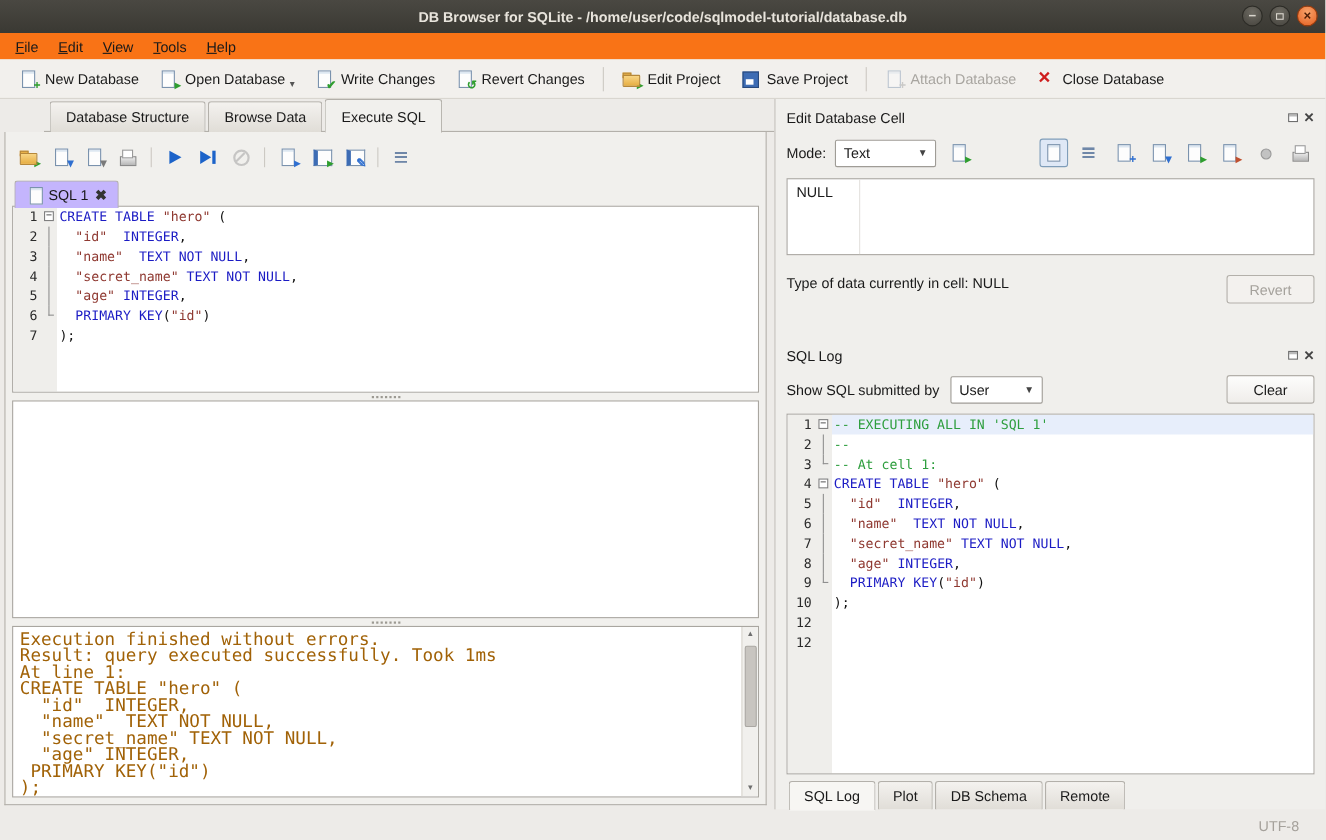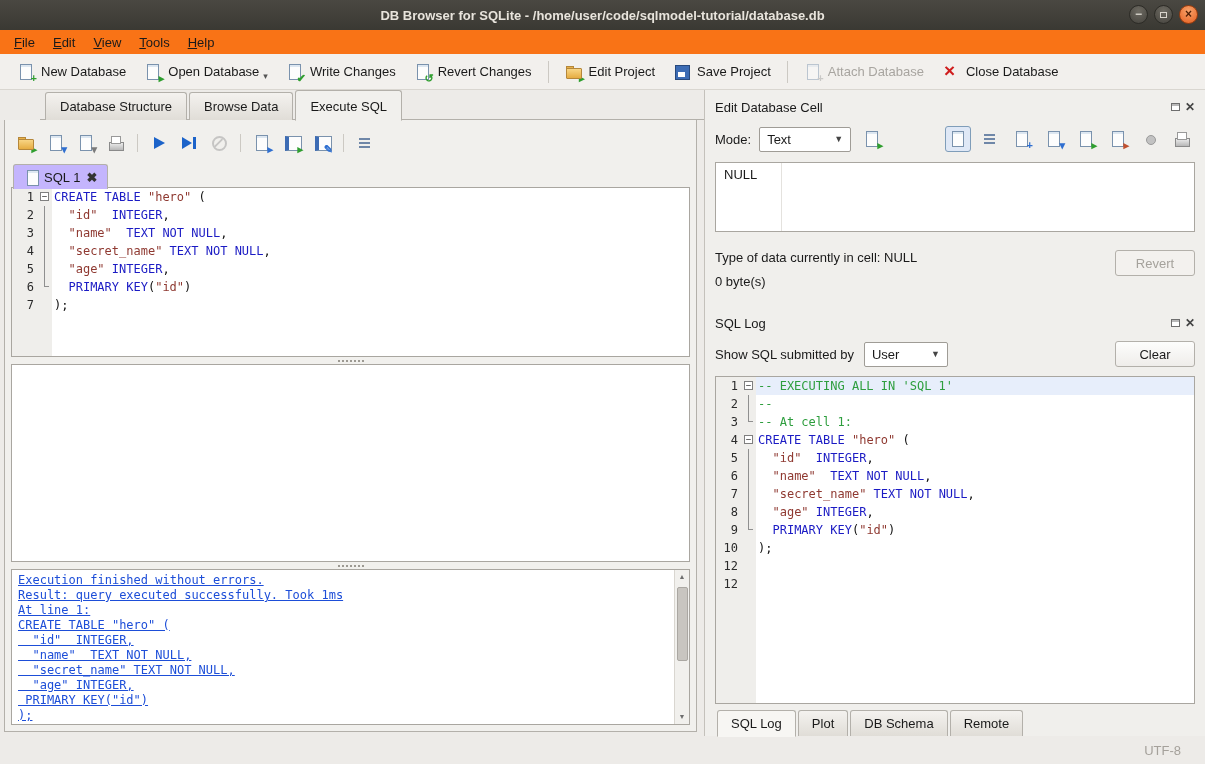--- a/index.html
+++ b/index.html
@@ -107,22 +107,22 @@
   .tok-id { color:#8f3931; }
   .tok-pl { color:#101010; }
   .tok-cm { color:#2e9e3e; }
 
   .editor-box { height:170px; flex:none; margin-top:-1px; }
   .vsplit { height:7px; flex:none; position:relative; }
   .vsplit::after { content:""; position:absolute; left:50%; top:3px; width:26px; margin-left:-13px;
     border-top:2px dotted #9c9992; }
   .results-box { flex:1; background:#fff; border:1px solid #a9a6a0; }
   .plain-box { height:156px; flex:none; background:#fff; border:1px solid #a9a6a0; position:relative; overflow:hidden; }
-  .plain-log { font-family:"DejaVu Sans Mono", monospace; font-size:12px; line-height:15px;
-    padding:3px 20px 3px 6px; white-space:pre; color:#1d4ed8;text-decoration:underline; }
+  .plain-log { font-family:"DejaVu Sans Mono", monospace; font-size:16px; line-height:15px;
+    padding:3px 20px 3px 6px; white-space:pre; color:#a16207; }
   .vscroll { position:absolute; right:0; top:0; bottom:0; width:15px; background:#f1f0ed;
     border-left:1px solid #d9d6d0; display:flex; flex-direction:column; align-items:center; }
   .sb-btn { width:15px; height:14px; font-size:7px; color:#6e6e6e; text-align:center; line-height:14px; }
   .sb-thumb { width:11px; height:74px; background:#c8c5c0; border:1px solid #aaa7a2; border-radius:2px; margin-top:3px; }
 
   
   .right-pane { position:absolute; left:704px; top:90px; right:0; bottom:28px; border-left:1px solid #c4c1bb;
     background:#f0efec; display:flex; flex-direction:column; padding:6px 10px 0 10px; }
   .dock-header { display:flex; align-items:center; height:22px; flex:none; }
   .dock-icons { margin-left:auto; display:flex; gap:5px; align-items:center; }
@@ -383,21 +383,20 @@
         <div class="tool-btn">
           <span class="ic printer"></span>
         </div>
       </span>
   </div>
   <div class="cell-value-box">
     <span>NULL</span>
   </div>
   <div class="cell-info">
     <div class="line1">Type of data currently in cell: NULL</div>
-    <div>0 byte(s)</div>
     <span class="btn disabled apply-btn">Revert</span>
   </div>
 
   <div class="dock-header sqllog-header">
     <span>SQL Log</span>
     <span class="dock-icons">
       <span class="dock-float"></span>
       <span class="dock-close">✕</span>
     </span>
   </div>

